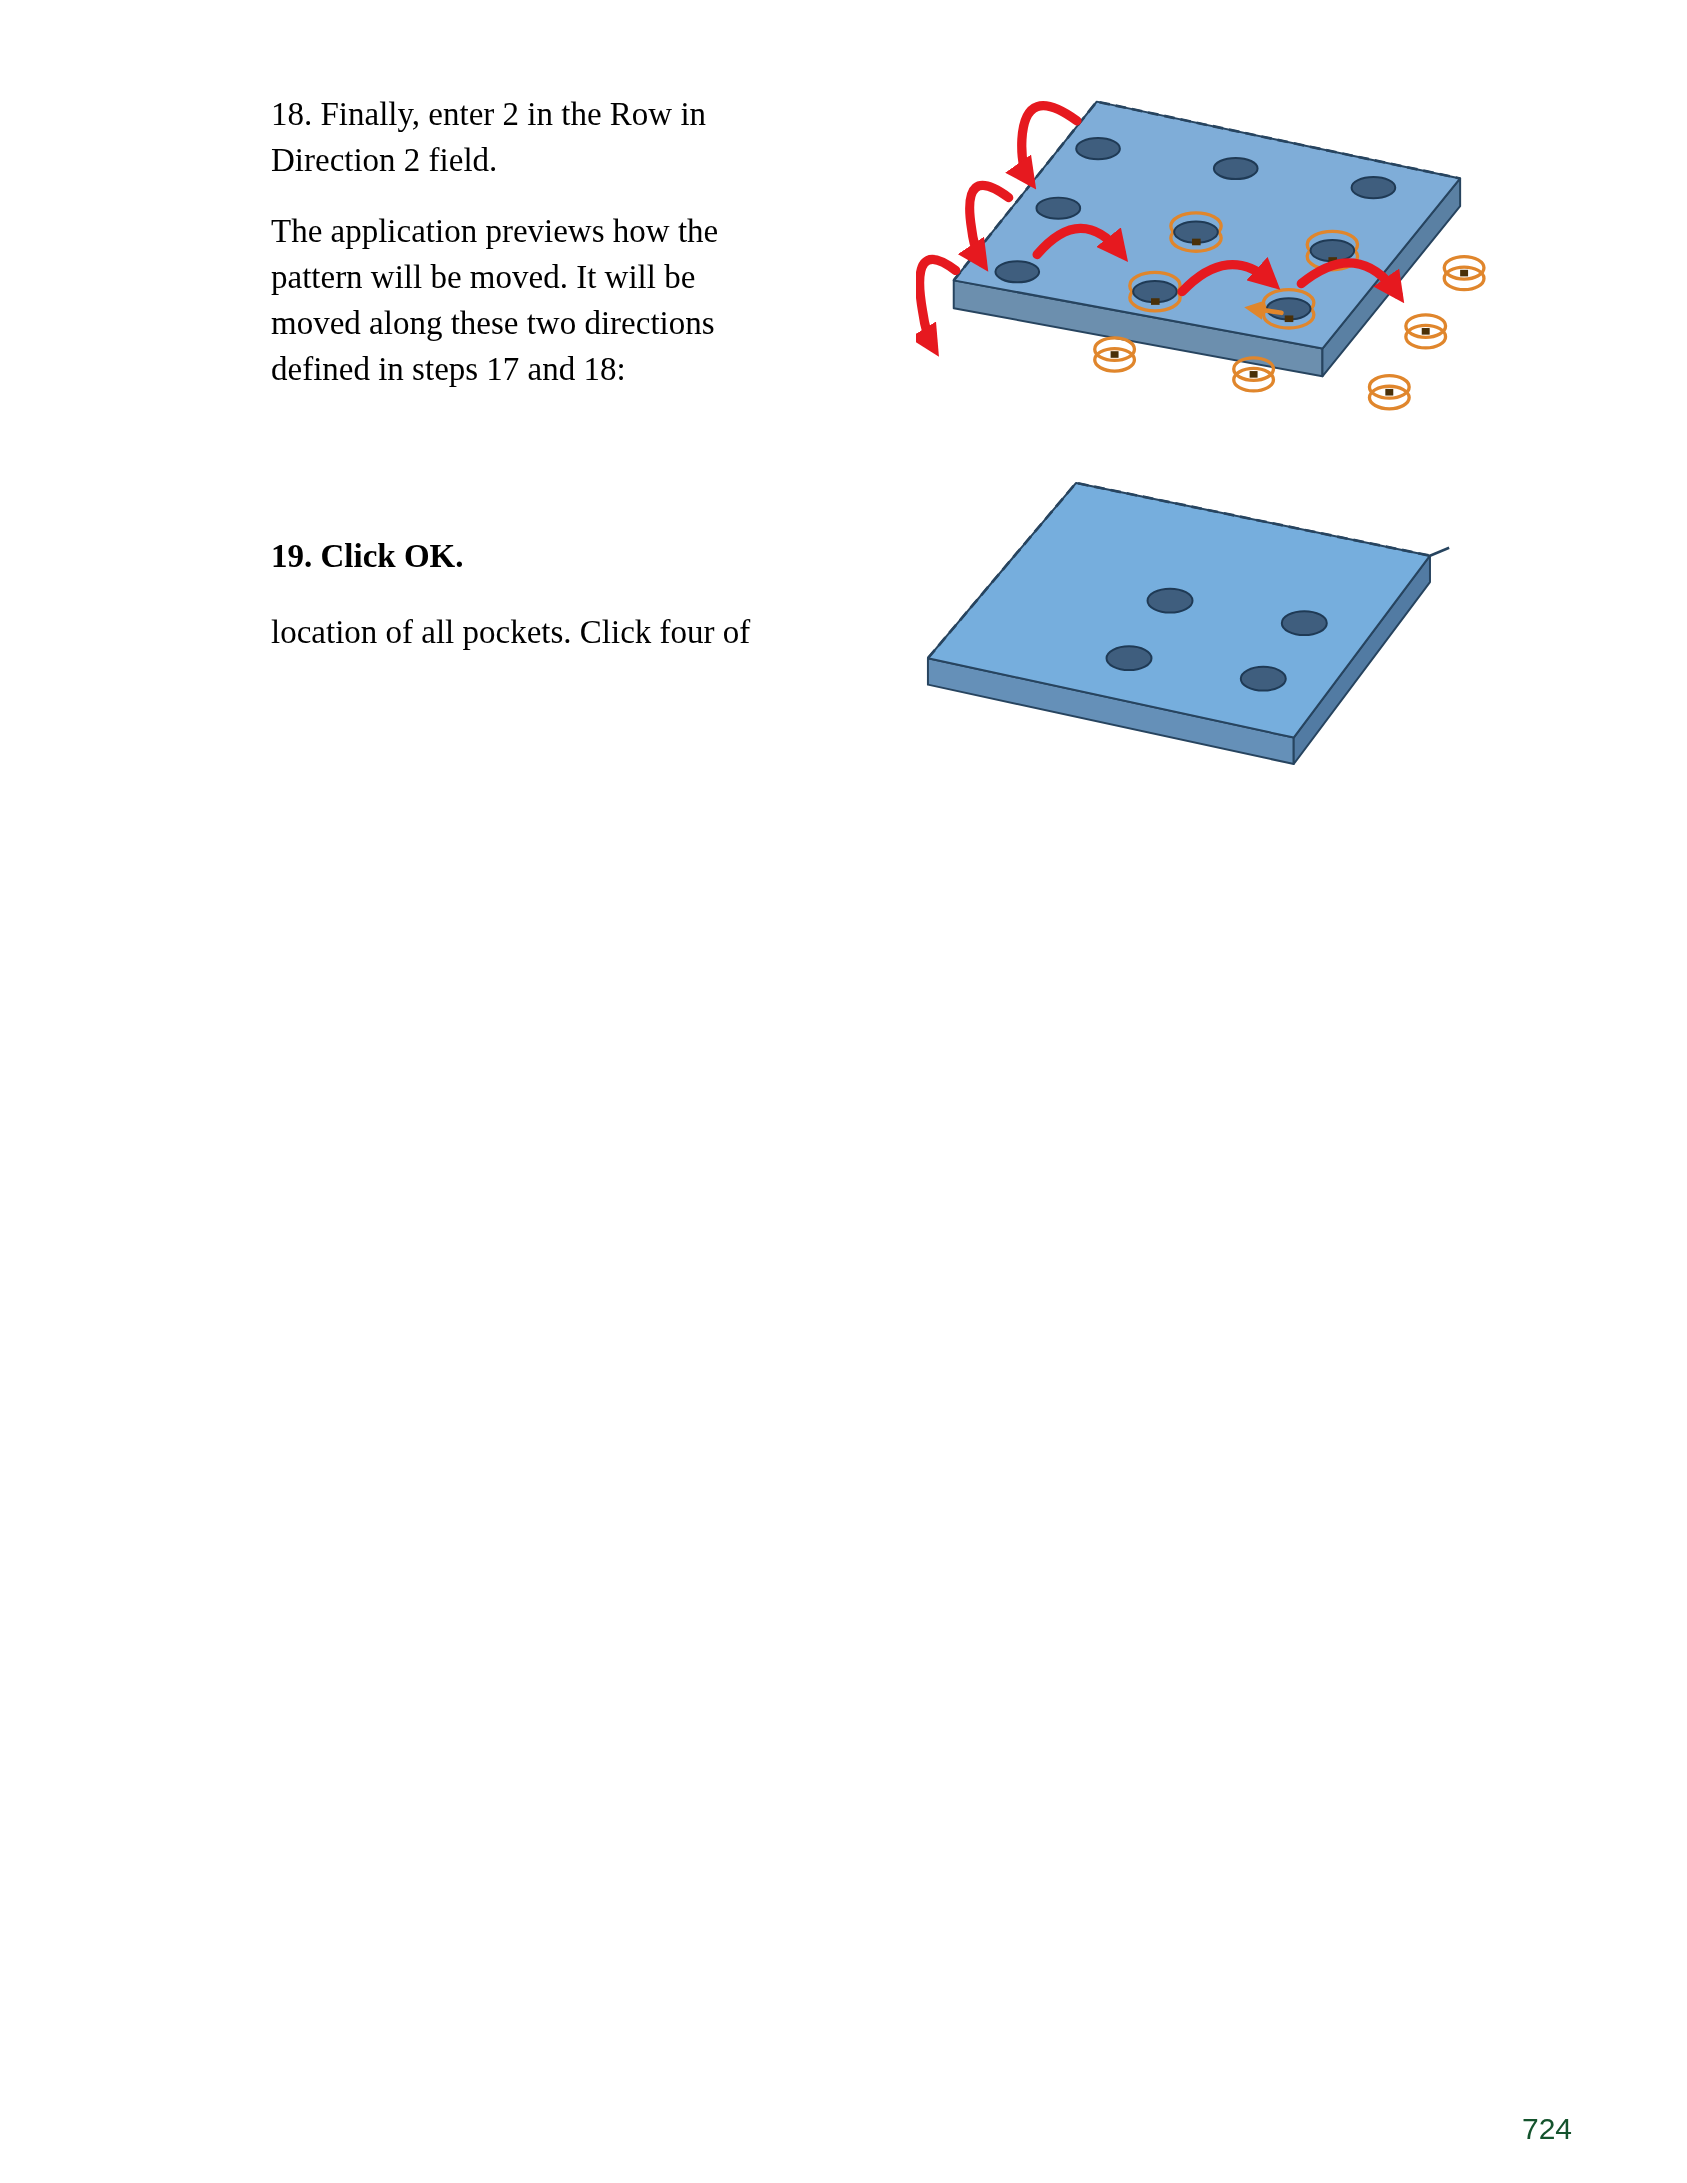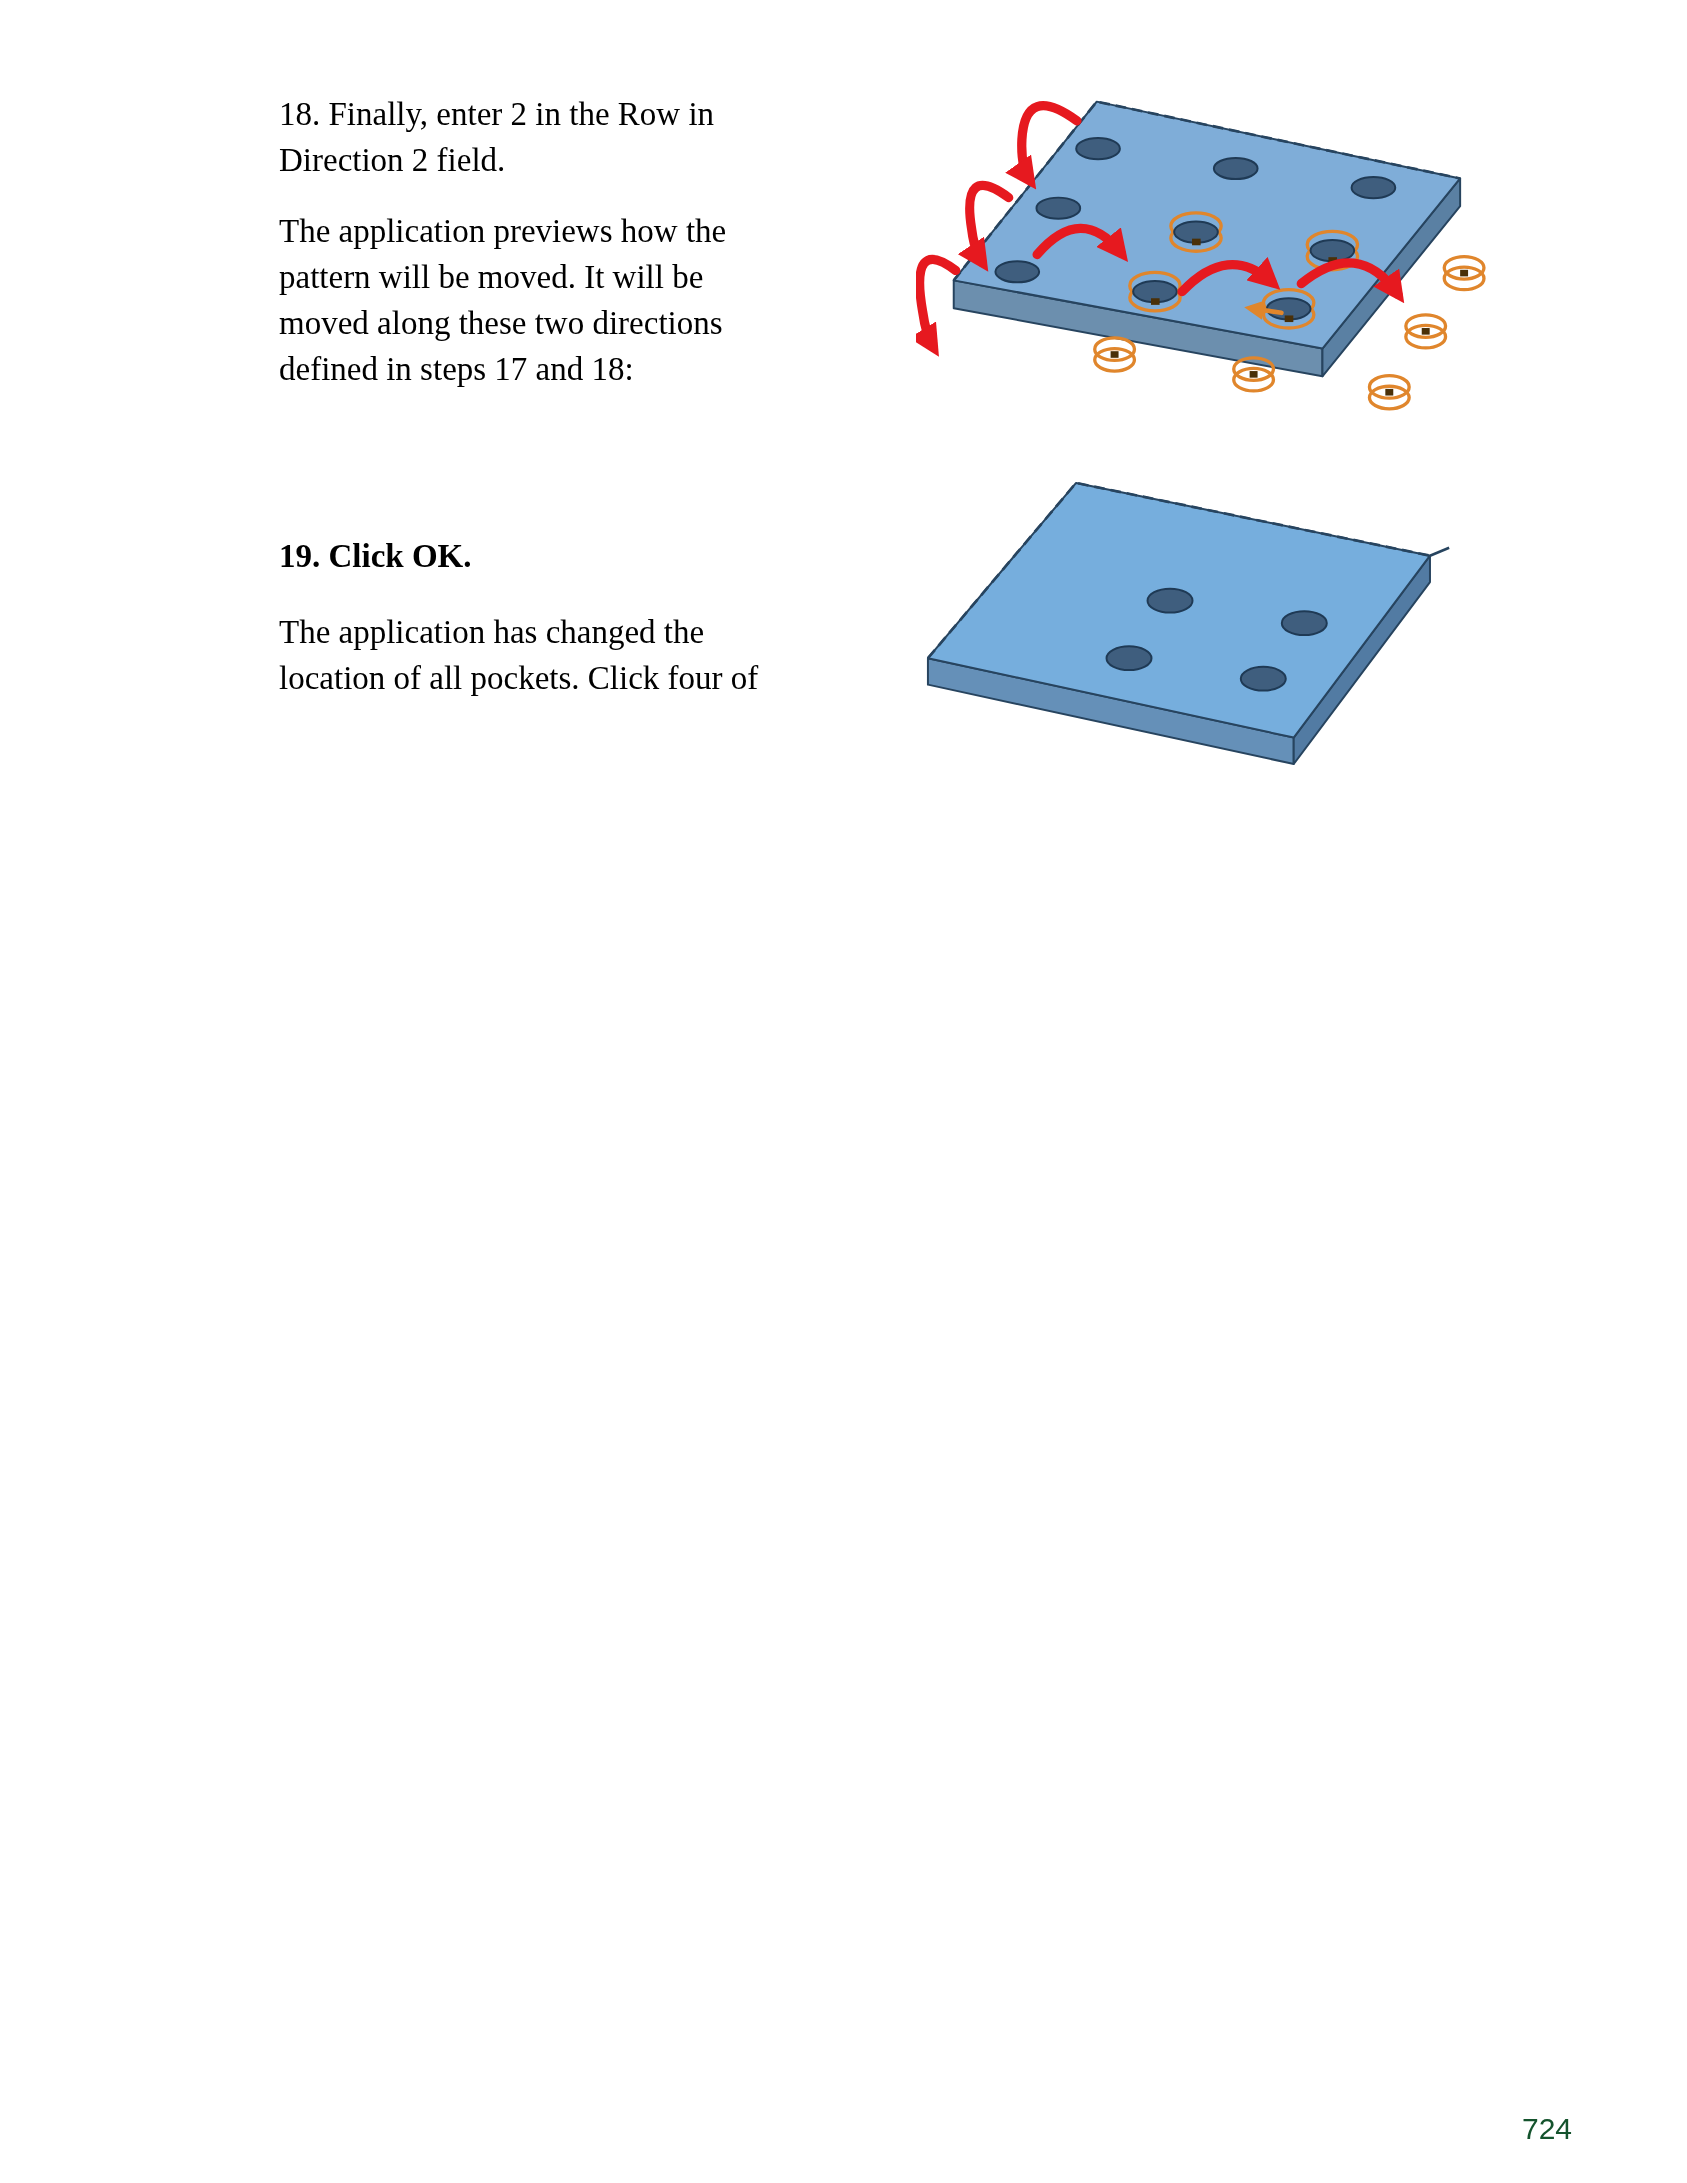--- a/index.html
+++ b/index.html
@@ -20,21 +20,21 @@
   * { margin:0; padding:0; box-sizing:border-box; }
   html,body { background:#ffffff; }
   .page {
     position:relative;
     width:1687px; height:2183px;
     background:#ffffff;
     overflow:hidden;
     font-family:"Liberation Serif", serif;
     color:var(--text);
   }
-  .step-text { position:absolute; left:279px; width:569px; font-size:33px; line-height:46px; }
+  .step-text { position:absolute; left:271px; width:569px; font-size:33px; line-height:46px; }
   .step-text .line { white-space:nowrap; }
   #s18-heading { top:91px; }
   #s18-body    { top:208px; }
   #s19-heading { top:533px;font-weight:bold; }
   #s19-body    { top:609px; }
   .figure { position:absolute; }
   #figure-1 { left:916px; top:93px; width:609px; height:384px; }
   #figure-2 { left:920px; top:463px; width:549px; height:311px; }
   .figure svg { display:block; width:100%; height:100%; }
 
@@ -175,21 +175,20 @@
         </g>
       </g>
     </svg>
   </div>
 
   <div class="step-text" id="s19-heading">
     <div class="line">19. Click OK.</div>
   </div>
 
   <div class="step-text" id="s19-body">
-    <div class="line">The application has changed the</div>
     <div class="line">location of all pockets. Click four of</div>
   </div>
 
   <div class="figure" id="figure-2">
     <svg viewBox="0 0 830 470">
       <g>
         <polygon class="face face-front-2" points="12,295 565,415 565,455 12,335"></polygon>
         <polygon class="face face-side-2" points="771,140 565,415 565,455 771,180"></polygon>
         <polygon class="face face-top-2" points="236,30 771,140 565,415 12,295"></polygon>
         <path class="rear-edge" d="M12,295 L236,30 L771,140"></path>

